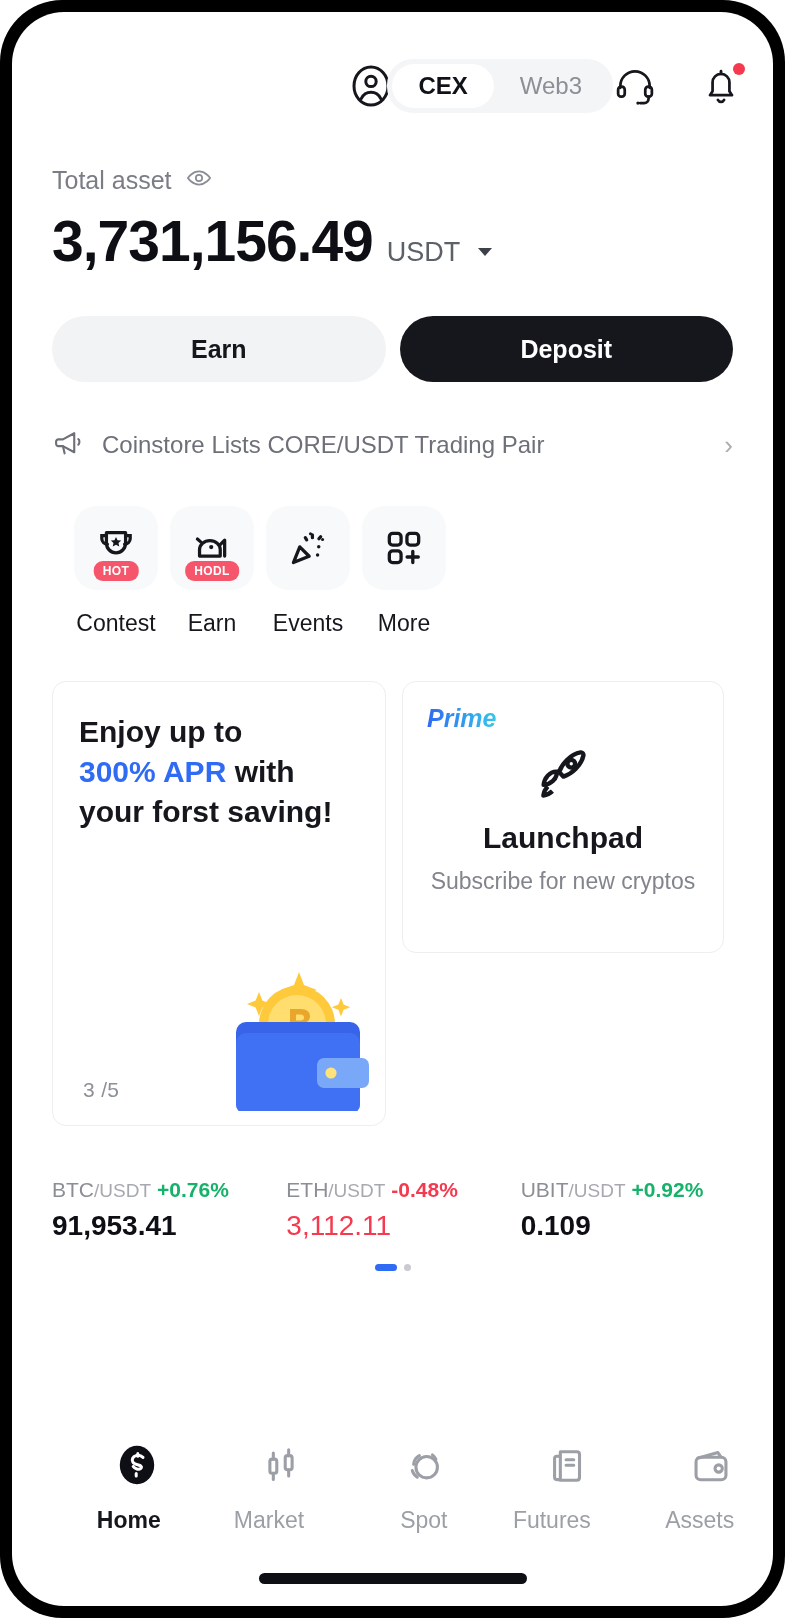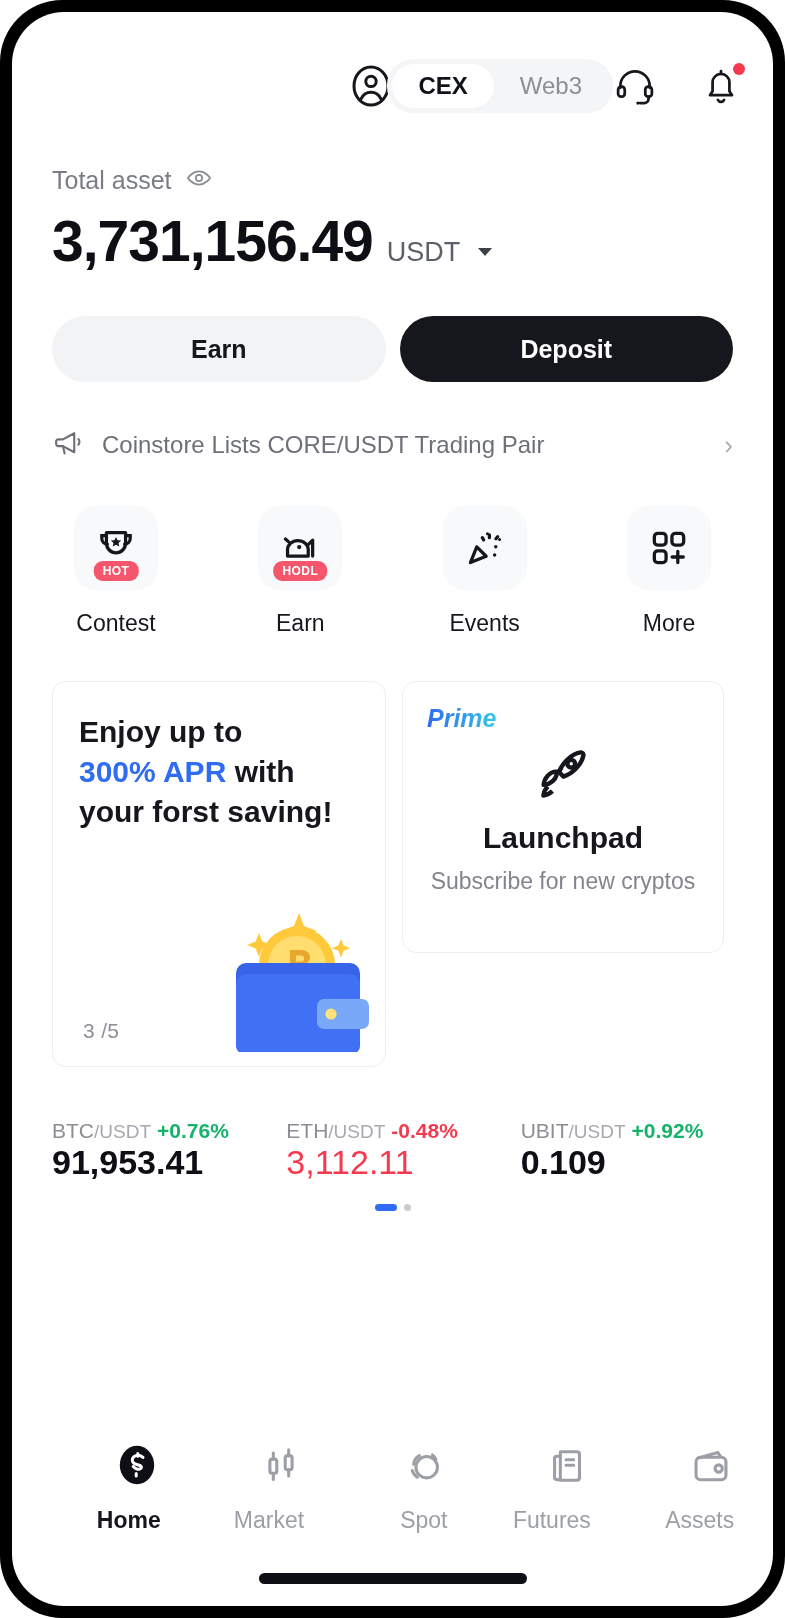--- a/index.html
+++ b/index.html
@@ -91,21 +91,21 @@
     padding: 44px 40px 0 40px;
   }
   .announce-text {
     flex: 1; font-size: 24px; color: #6d7078;
     white-space: nowrap; overflow: hidden; text-overflow: ellipsis;
   }
   .chev { color: #a9acb3; font-size: 26px; line-height: 1; }
 
   
   .quick-row {
-    display: flex; justify-content: space-between;
+    display: flex; justify-content: flex-start;
     padding: 42px 56px 0 56px;
   }
   .quick-item { display: flex; flex-direction: column; align-items: center; width: 96px; }
   .quick-tile {
     width: 84px; height: 84px; border-radius: 22px;
     background: #f8f9fa;
     display: flex; align-items: center; justify-content: center;
     position: relative;
   }
   .quick-badge {
@@ -117,21 +117,21 @@
   .quick-label { margin-top: 20px; font-size: 23px; color: #15171d; }
 
   
   .cards { display: flex; gap: 16px; padding: 44px 40px 0 40px; }
   .card {
     background: #ffffff;
     border: 1px solid #eceef0;
     border-radius: 14px;
   }
   .card-left {
-    width: 334px; height: 386px;
+    width: 334px; height: 445px;
     padding: 30px 26px 10px 26px;
     position: relative; overflow: hidden;
   }
   .promo-text { font-size: 30px; font-weight: 700; line-height: 1.33; color: #15171d; }
   .promo-blue { color: #2f6bf3; }
   .promo-counter {
     position: absolute; left: 30px; bottom: 22px;
     font-size: 24px; color: #15171d; font-weight: 700;
   }
   .promo-counter span { color: #8d9097; font-weight: 400; font-size: 21px; }
@@ -164,21 +164,21 @@
 
   
   .tickers { display: flex; padding: 52px 40px 0 40px; gap: 22px; }
   .ticker { flex: 1; }
   .ticker-head { font-size: 21px; white-space: nowrap; }
   .ticker-pair { color: #8b8e95; }
   .ticker-quote { color: #a6a9af; font-size: 19px; }
   .ticker-chg { font-weight: 700; margin-left: 6px; }
   .up { color: #17b26a; }
   .down { color: #f5394e; }
-  .ticker-price { margin-top: 0; font-size: 34px; font-weight: 600; color: #0d0f15; }
+  .ticker-price { margin-top: 8px; font-size: 28px; font-weight: 600; color: #0d0f15; }
   .ticker-price.down { color: #f5394e; font-weight: 500; }
 
   .dots { display: flex; justify-content: center; align-items: center; gap: 7px; margin-top: 22px; }
   .dot { width: 7px; height: 7px; border-radius: 50%; background: #c9cbd0; }
   .dot.active { width: 22px; border-radius: 4px; background: #2f6bf3; }
 
   
   .bottom-nav {
     position: absolute; left: 0; right: 0; bottom: 72px;
     display: flex; justify-content: space-around; align-items: flex-end;

